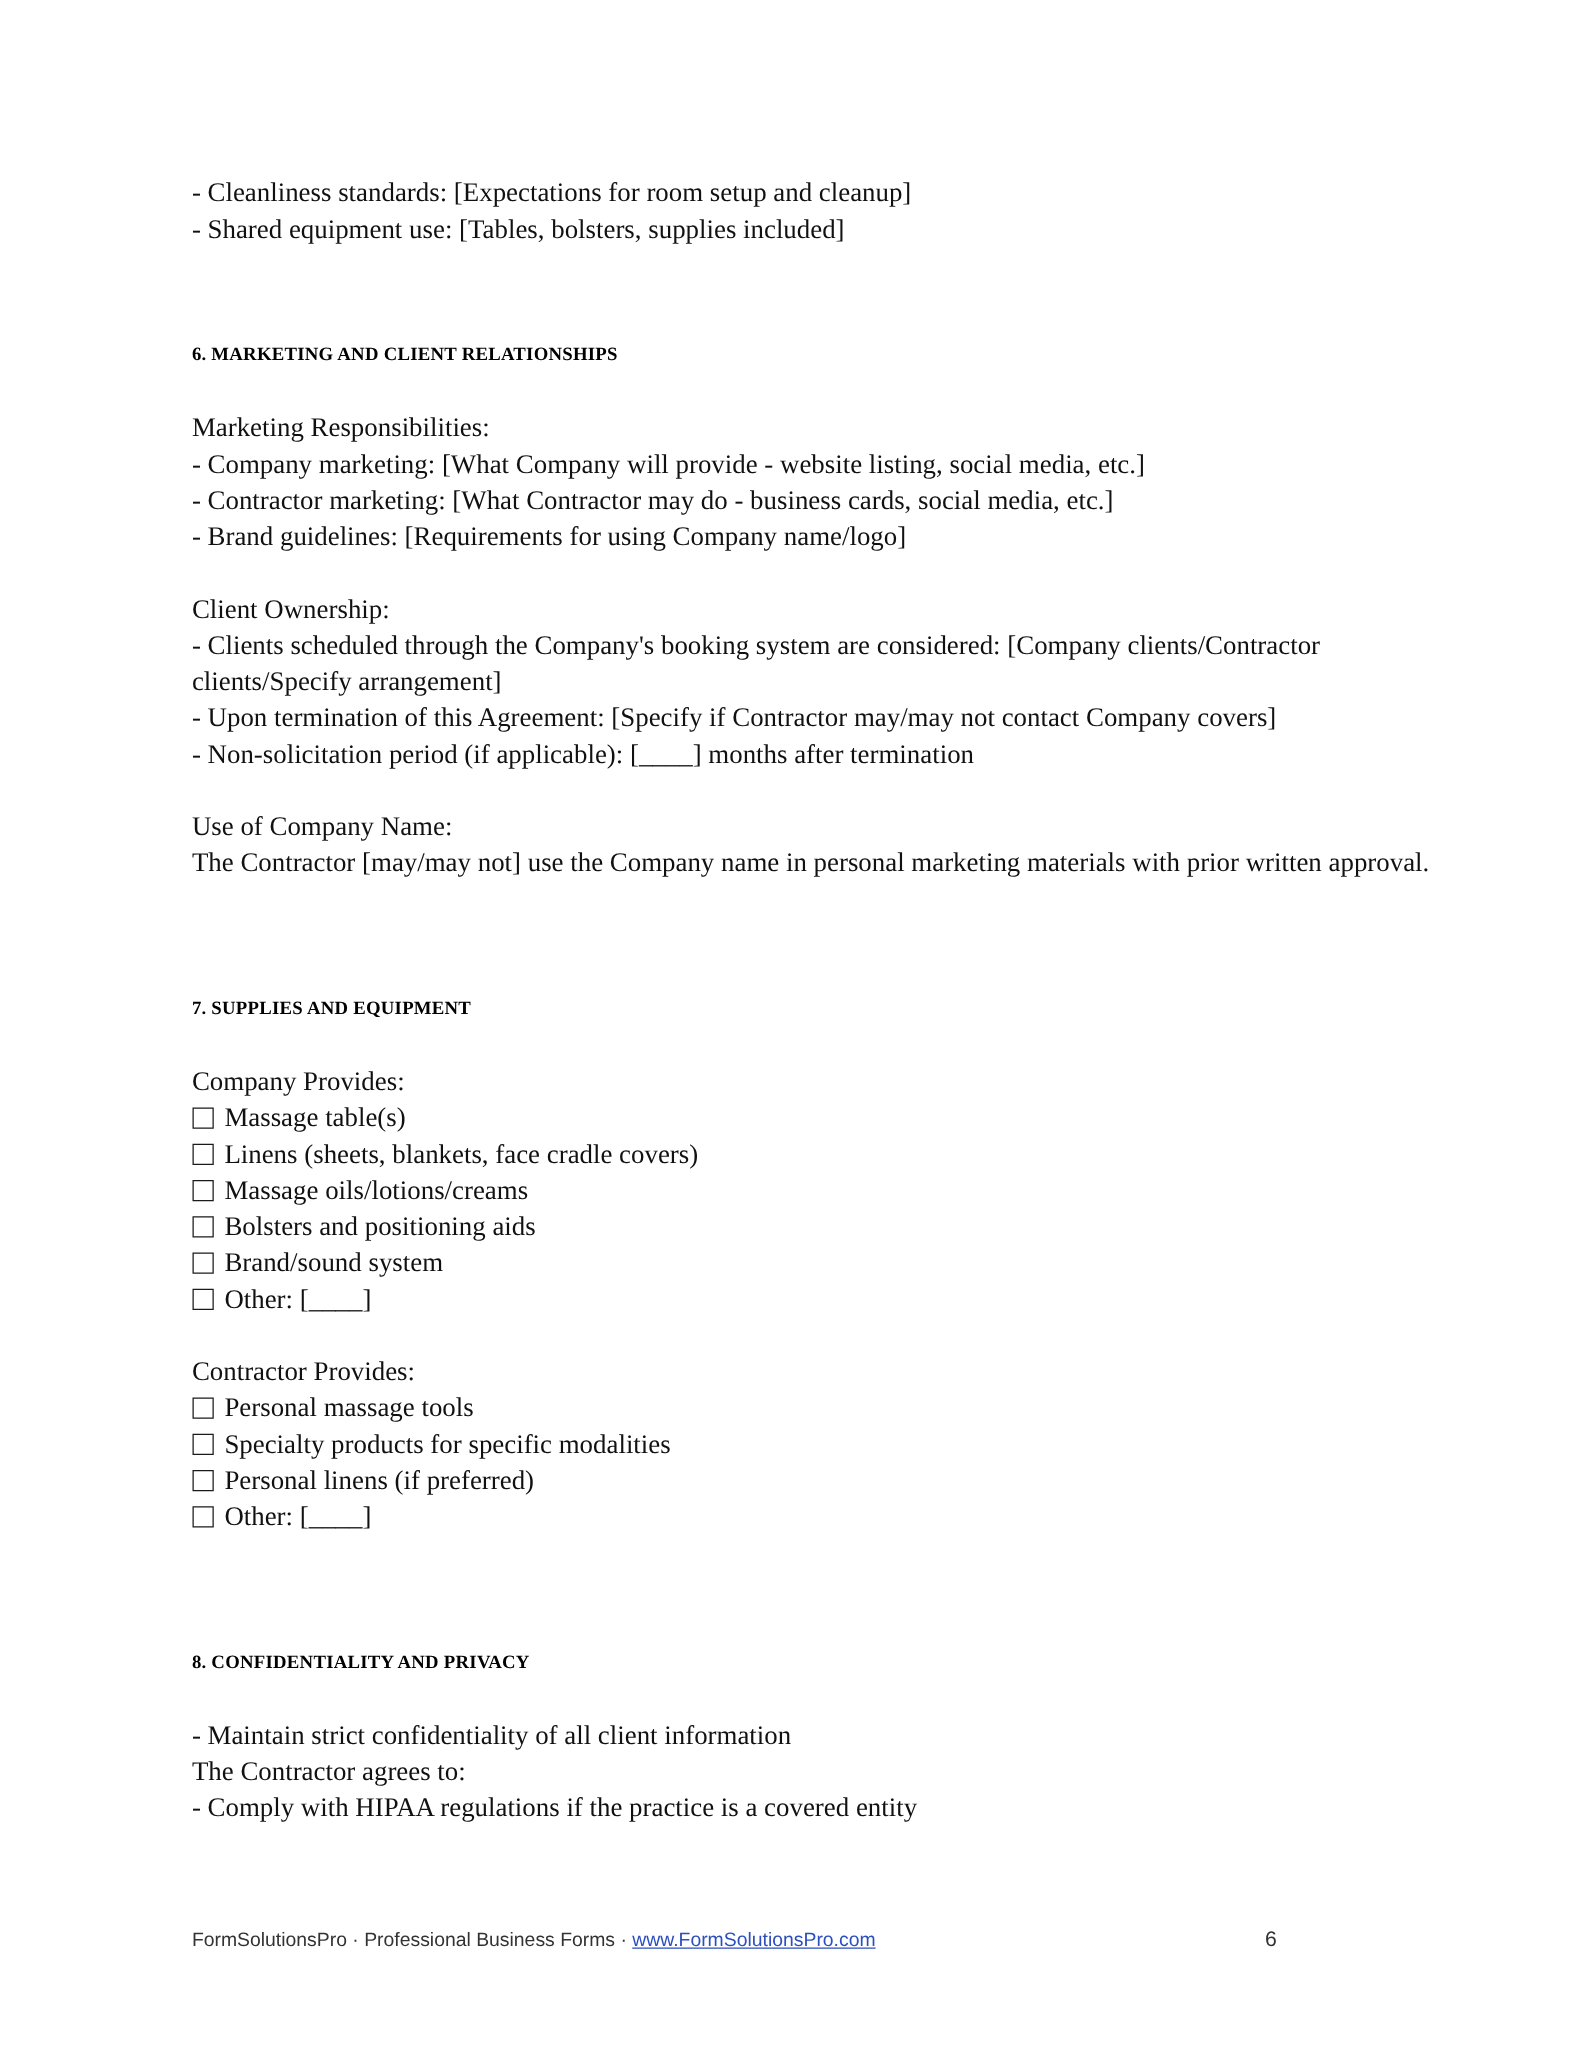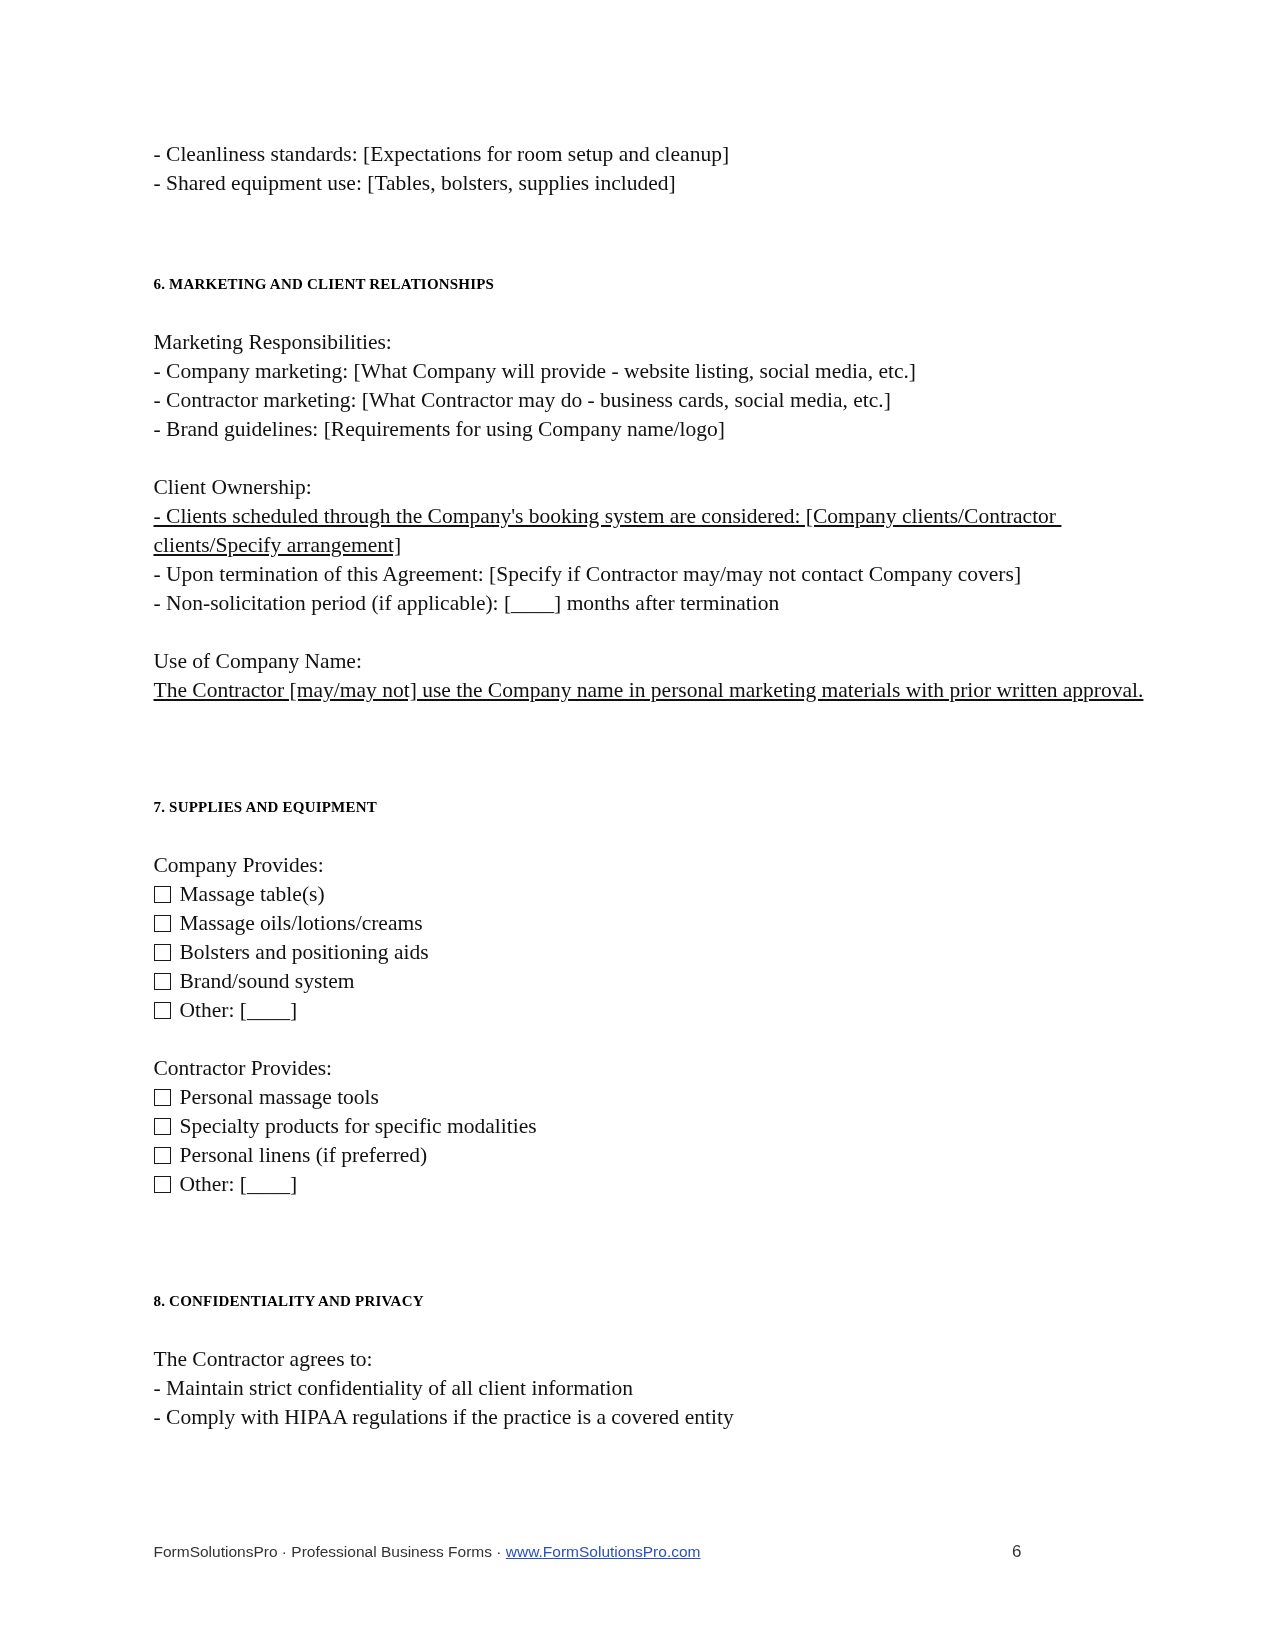--- a/index.html
+++ b/index.html
@@ -26,21 +26,20 @@
   .body-line,
   .para {
     font-size: 21.5px;
     line-height: 29px;
     color: #111111;
     white-space: pre-wrap;
     margin: 0;
   }
   .para {
     text-align: left;
-    text-decoration: underline;
   }
   .heading {
     font-size: 15px;
     font-weight: bold;
     letter-spacing: 0.2px;
     line-height: 29px;
     margin: 0;
     color: #000000;
   }
   .gap-sm { height: 29px; }
@@ -130,20 +129,24 @@
     <div class="gap-sm"></div>
 
     <p class="body-line">Company Provides:</p>
 
     <div class="check-line">
       <span class="checkbox"></span>
       <span class="check-label">Massage table(s)</span>
     </div>
     <div class="check-line">
       <span class="checkbox"></span>
+      <span class="check-label">Linens (sheets, blankets, face cradle covers)</span>
+    </div>
+    <div class="check-line">
+      <span class="checkbox"></span>
       <span class="check-label">Massage oils/lotions/creams</span>
     </div>
     <div class="check-line">
       <span class="checkbox"></span>
       <span class="check-label">Bolsters and positioning aids</span>
     </div>
     <div class="check-line">
       <span class="checkbox"></span>
       <span class="check-label">Brand/sound system</span>
     </div>
@@ -172,22 +175,22 @@
       <span class="checkbox"></span>
       <span class="check-label">Other: [____]</span>
     </div>
 
     <div class="gap-xl"></div>
 
     <h2 class="heading">8. CONFIDENTIALITY AND PRIVACY</h2>
 
     <div class="gap-sm"></div>
 
+    <p class="body-line">- Maintain strict confidentiality of all client information</p>
     <p class="body-line">The Contractor agrees to:</p>
-    <p class="body-line">- Maintain strict confidentiality of all client information</p>
     <p class="body-line">- Comply with HIPAA regulations if the practice is a covered entity</p>
 
   </div>
 
   <div class="footer">
     <div>
       <span class="footer-left">FormSolutionsPro · Professional Business Forms · </span><a class="footer-link" href="#">www.FormSolutionsPro.com</a>
     </div>
     <div class="footer-page">6</div>
   </div>

